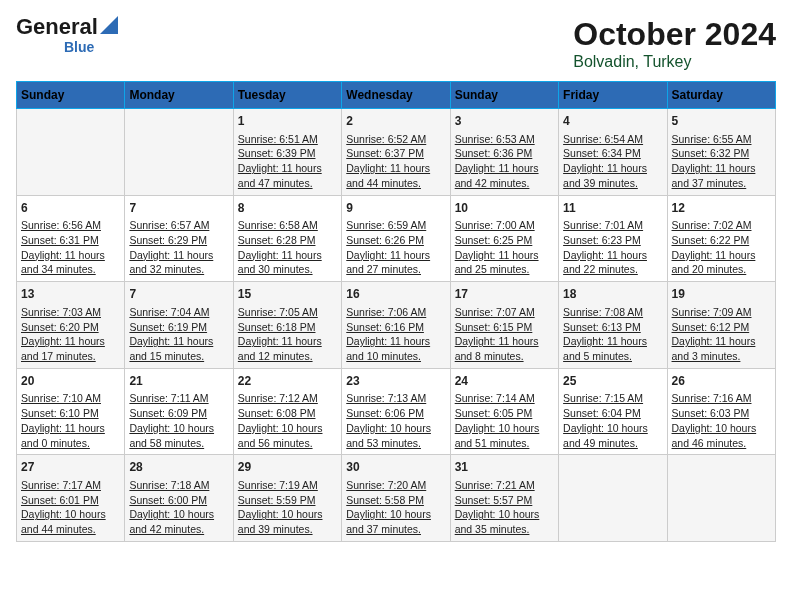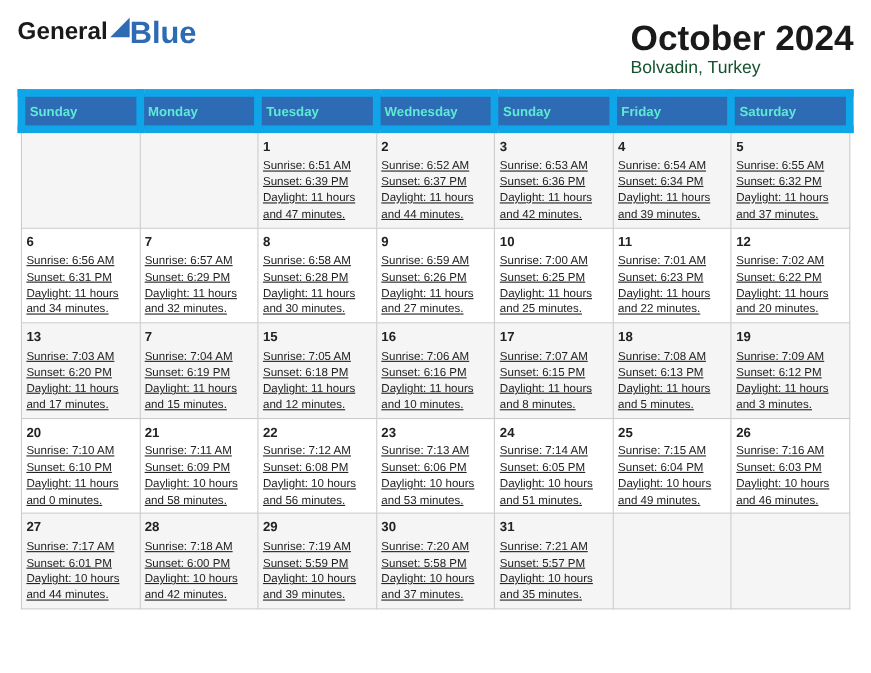--- a/index.html
+++ b/index.html
@@ -11,34 +11,35 @@
       padding: 16px;
     }
     .header {
       display: flex;
       justify-content: space-between;
       align-items: flex-start;
       margin-bottom: 10px;
     }
     .logo {
       display: flex;
-      flex-direction: row;
+      flex-direction: column;
       align-items: flex-start;
     }
     .logo-general {
       font-size: 22px;
       font-weight: bold;
       color: #1a1a1a;
       line-height: 1;
     }
     .logo-blue {
-      font-size: 28px;
+      font-size: 14px;
       font-weight: bold;
       color: #2d6bb5;
       line-height: 1;
+      margin-left: 48px;
     }
     .logo-row {
       display: flex;
       align-items: center;
     }
     .title-block {
       text-align: left;
     }
     .month-title {
       font-size: 32px;
@@ -49,26 +50,26 @@
       font-size: 16px;
       color: #14532d;
     }
     table {
       width: 100%;
       border-collapse: collapse;
       font-size: 11px;
     }
     thead th {
       background-color: #2d6bb5;
-      color: #5eead4;
+      color: #000000;
       padding: 6px 4px;
       text-align: left;
       font-size: 12px;
       font-weight: bold;
-      border: 7px solid #0ea5e9;
+      border: 1px solid #0ea5e9;
     }
     tbody td {
       border: 1px solid #ccc;
       vertical-align: top;
       padding: 4px;
       width: 108px;
       min-height: 80px;
       color: #222;
       line-height: 1.4;
     }

